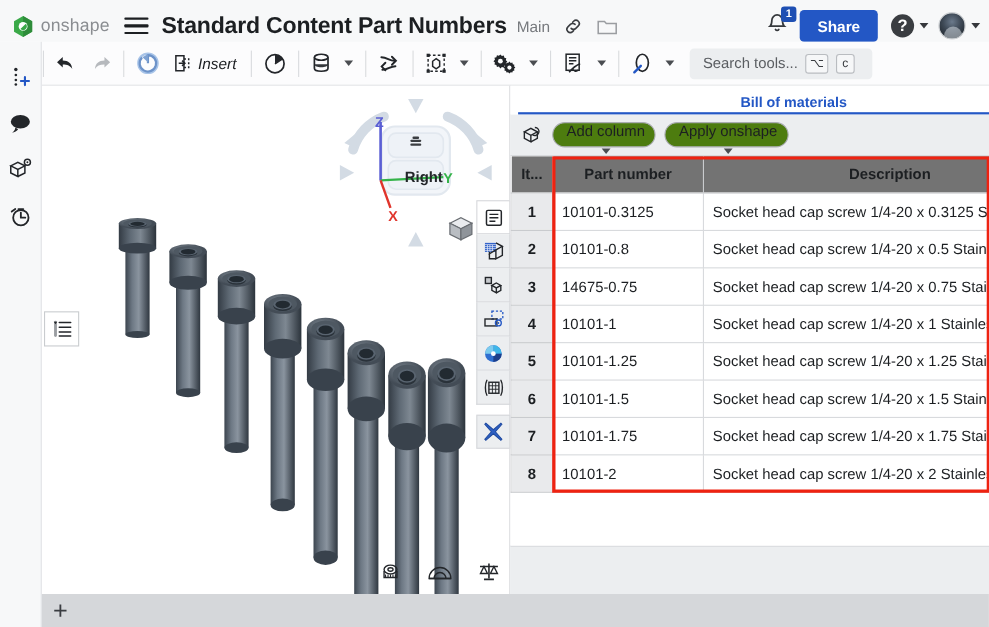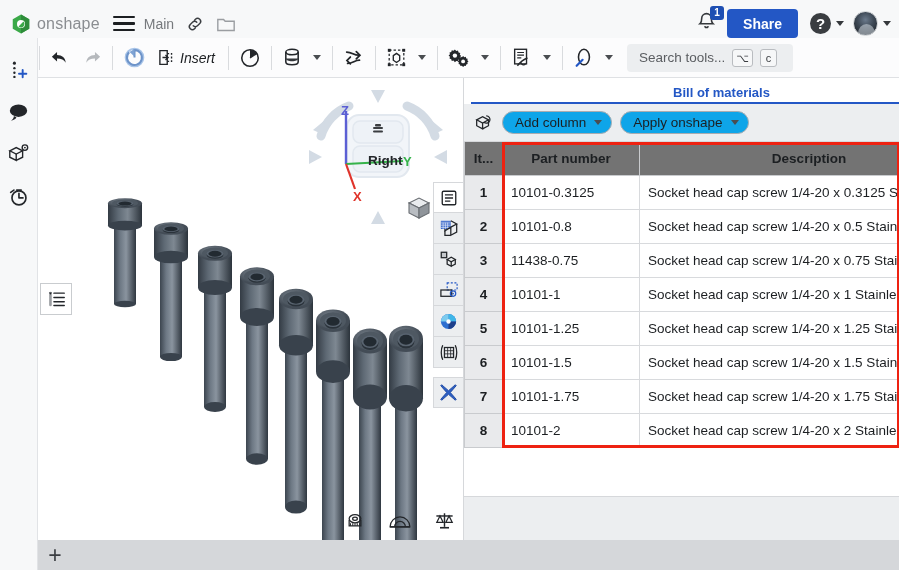--- a/index.html
+++ b/index.html
@@ -162,22 +162,22 @@
   .bom-row1 { display: flex; align-items: center; gap: 9px; margin-bottom: 7px; }
   .bom-label { font-size: 13.5px; color: #1c1f22; }
   .bom-select {
     background: #fff; border: 1px solid #a9acb0; border-radius: 13px;
     height: 23px; min-width: 117px; display: flex; align-items: center;
     padding: 0 9px 0 12px; justify-content: space-between; cursor: pointer;
   }
   .bom-select .sel-val { font-size: 13.5px; color: #1c1f22; }
   .bom-row2 { display: flex; align-items: center; gap: 8px; }
   .pill-btn {
-    background: #0ea5e9; border: 1px solid #a9acb0; border-radius: 13px; height: 23px;
-    display: flex; align-items: center; gap: 8px; padding: 0 9px 0 12px; cursor: pointer;
+    background: #4d7c0f; border: 1px solid #a9acb0; border-radius: 13px; height: 23px;
+    display: flex; align-items: center; gap: 8px; padding: 0 9px 0 12px; cursor: pointer; flex-direction: column;
   }
   .pill-btn .pb-text { font-size: 13.5px; color: #1c1f22; }
   .dots-btn {
     margin-left: auto; font-size: 17px; letter-spacing: 1.5px; color: #3a3d41;
     cursor: pointer; line-height: 10px; padding: 4px 2px;
   }
 
   
   .bom-table-wrap { flex: 1 1 auto; position: relative; overflow: hidden; background: #fff; }
   table.bom { border-collapse: collapse; width: 100%; table-layout: fixed; }
@@ -243,20 +243,21 @@
       </svg>
     </span>
     <span class="logo-text">onshape</span>
 
     <div class="hamburger">
       <span></span>
         <span></span>
         <span></span>
     </div>
 
+    <div class="doc-title">Standard Content Part Numbers</div>
     <div class="branch-name">Main</div>
 
     <span class="hdr-icon">
       <svg width="18" height="18" viewBox="0 0 24 24" fill="none" stroke="#3a3d41" stroke-width="1.9" stroke-linecap="round">
         <path d="M9.6 14.4a4 4 0 0 0 5.7 0l3-3a4 4 0 1 0-5.7-5.7l-1.2 1.2"></path>
         <path d="M14.4 9.6a4 4 0 0 0-5.7 0l-3 3a4 4 0 1 0 5.7 5.7l1.2-1.2"></path>
       </svg>
     </span>
     <span class="hdr-icon">
       <svg width="20" height="18" viewBox="0 0 24 22" fill="none" stroke="#9a9da1" stroke-width="1.7">
@@ -675,21 +676,21 @@
               <td>10101-0.3125</td>
               <td>Socket head cap screw 1/4-20 x 0.3125 Stainless steel</td>
             </tr>
             <tr>
               <td class="c-item">2</td>
               <td>10101-0.8</td>
               <td>Socket head cap screw 1/4-20 x 0.5 Stainless steel</td>
             </tr>
             <tr>
               <td class="c-item">3</td>
-              <td>11438-0.75</td>
+              <td>14675-0.75</td>
               <td>Socket head cap screw 1/4-20 x 0.75 Stainless steel</td>
             </tr>
             <tr>
               <td class="c-item">4</td>
               <td>10101-1</td>
               <td>Socket head cap screw 1/4-20 x 1 Stainless steel</td>
             </tr>
             <tr>
               <td class="c-item">5</td>
               <td>10101-1.25</td>

